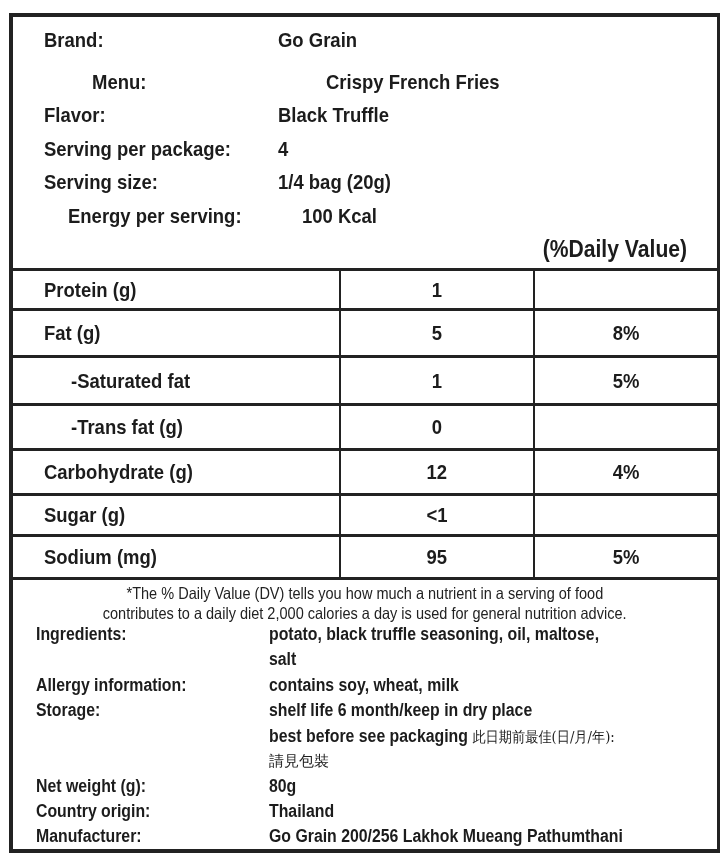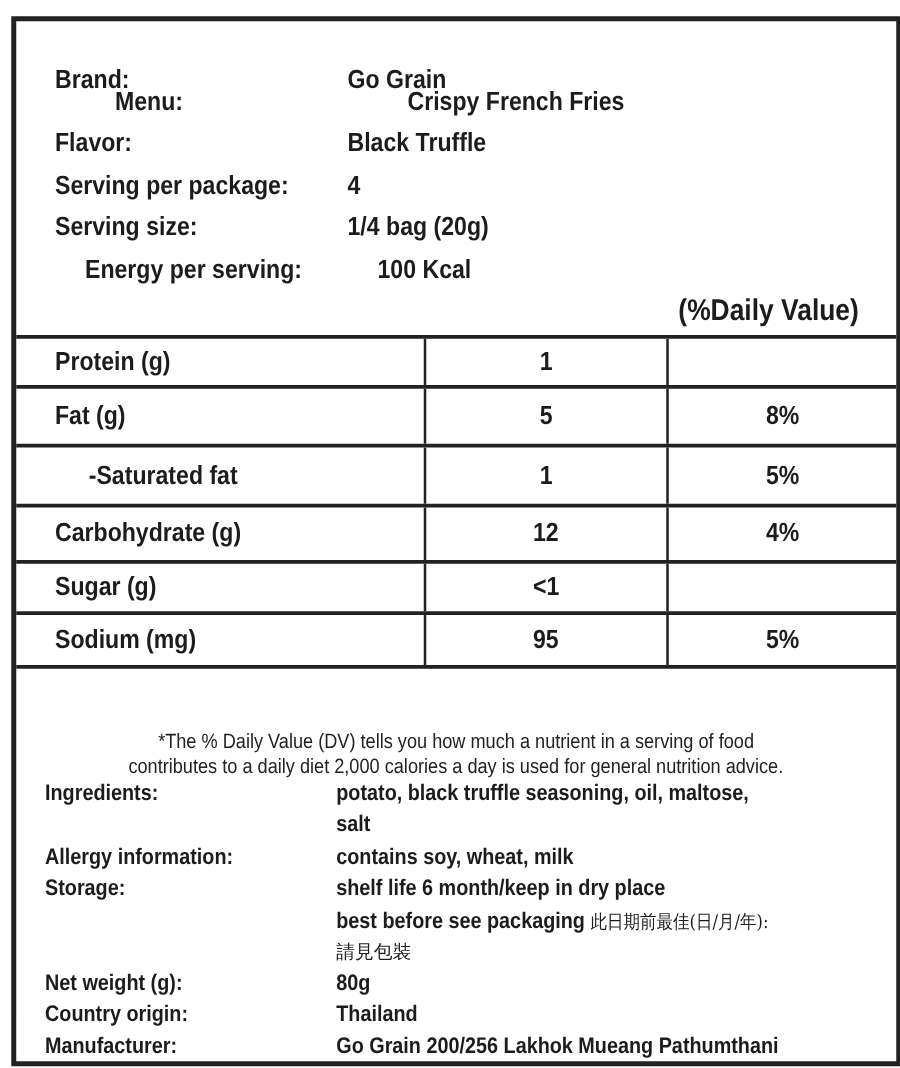--- a/index.html
+++ b/index.html
@@ -123,21 +123,21 @@
       font-weight: normal;
       font-size: 15px;
     }
   </style>
 </head>
 <body>
 
 <div class="label-frame">
 
   <div class="info-block">
-    <div class="info-row" style="top:32px;">
+    <div class="info-row" style="top:8px;">
       <span class="info-label condensed">Brand:</span>
       <span class="info-value condensed">Go Grain</span>
     </div>
     <div class="info-row" style="top:49.5px;margin-left:48px;">
       <span class="info-label condensed">Menu:</span>
       <span class="info-value condensed">Crispy French Fries</span>
     </div>
     <div class="info-row" style="top:83px;">
       <span class="info-label condensed">Flavor:</span>
       <span class="info-value condensed">Black Truffle</span>
@@ -184,20 +184,31 @@
     </div>
     <div class="n-row" style="height:48px;">
       <div class="n-cell n-name indent">
           <span class="condensed">-Saturated fat</span>
         </div>
       <div class="n-cell n-amount">
           <span class="condensed">1</span>
         </div>
       <div class="n-cell n-dv">
           <span class="condensed">5%</span>
+        </div>
+    </div>
+    <div class="n-row" style="height:45px;">
+      <div class="n-cell n-name indent">
+          <span class="condensed">-Trans fat (g)</span>
+        </div>
+      <div class="n-cell n-amount">
+          <span class="condensed">0</span>
+        </div>
+      <div class="n-cell n-dv">
+          <span class="condensed"></span>
         </div>
     </div>
     <div class="n-row" style="height:45px;">
       <div class="n-cell n-name">
           <span class="condensed">Carbohydrate (g)</span>
         </div>
       <div class="n-cell n-amount">
           <span class="condensed">12</span>
         </div>
       <div class="n-cell n-dv">

